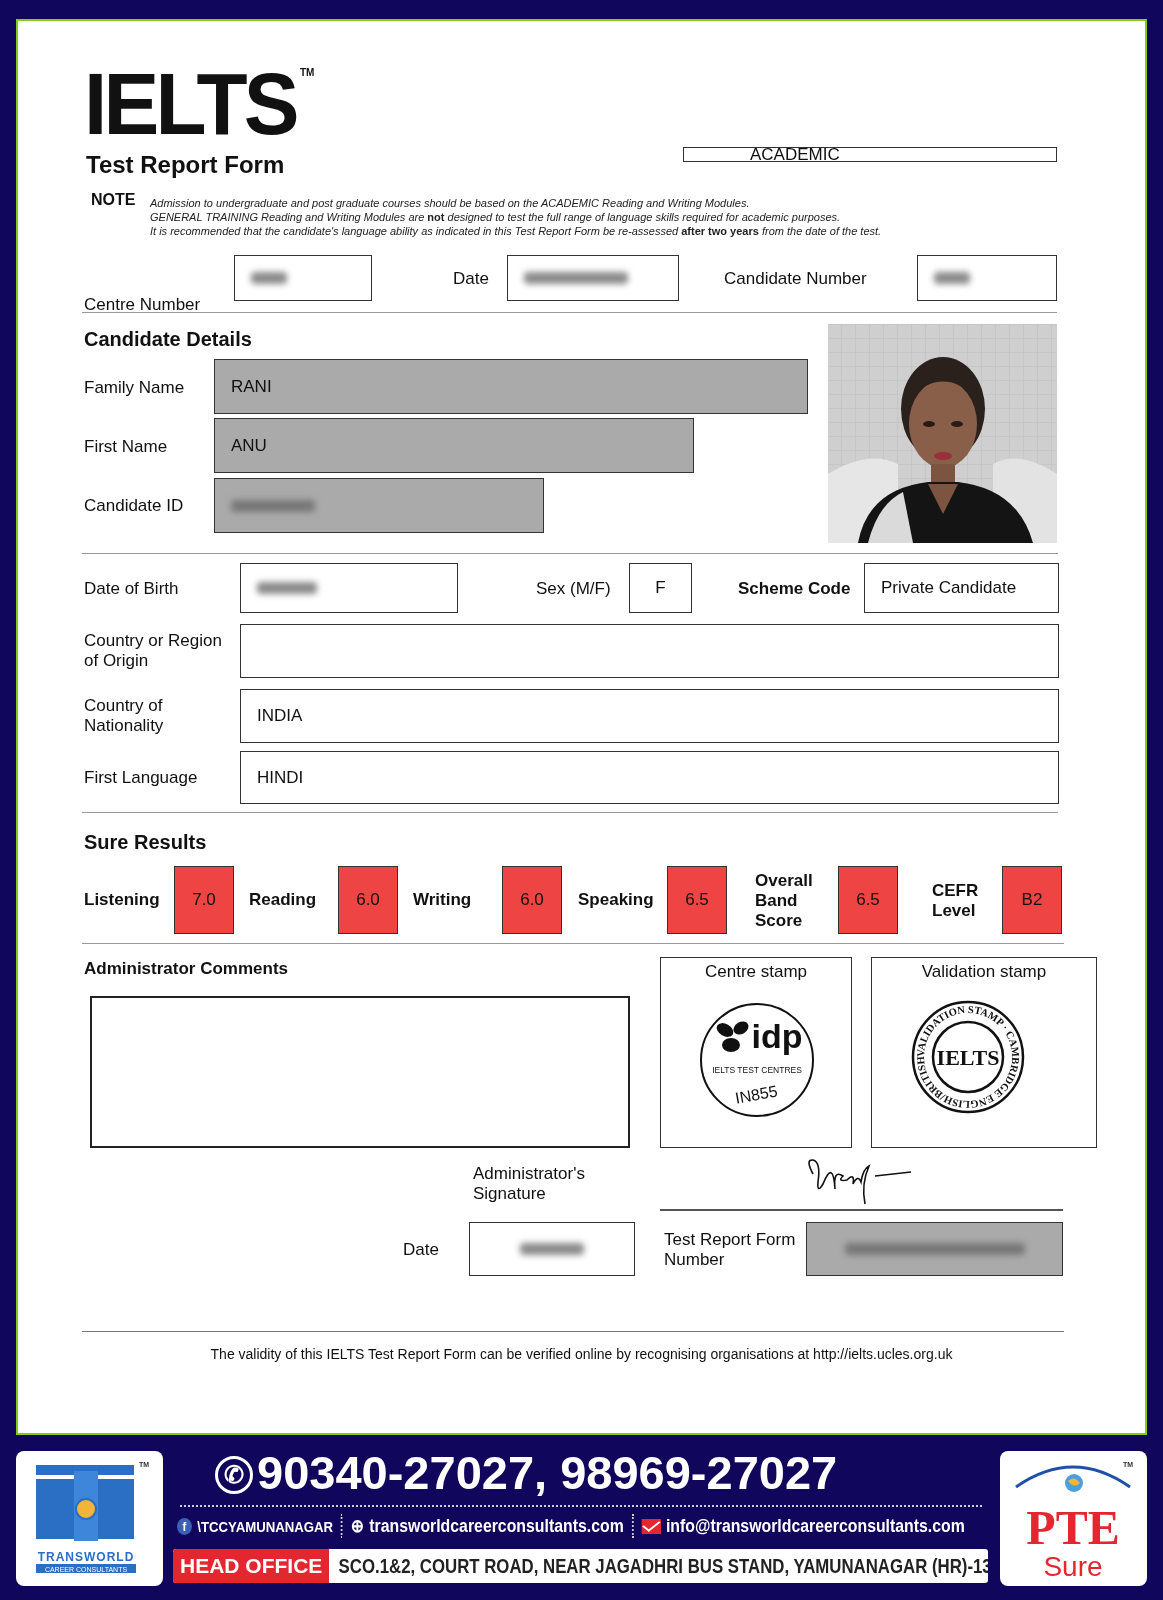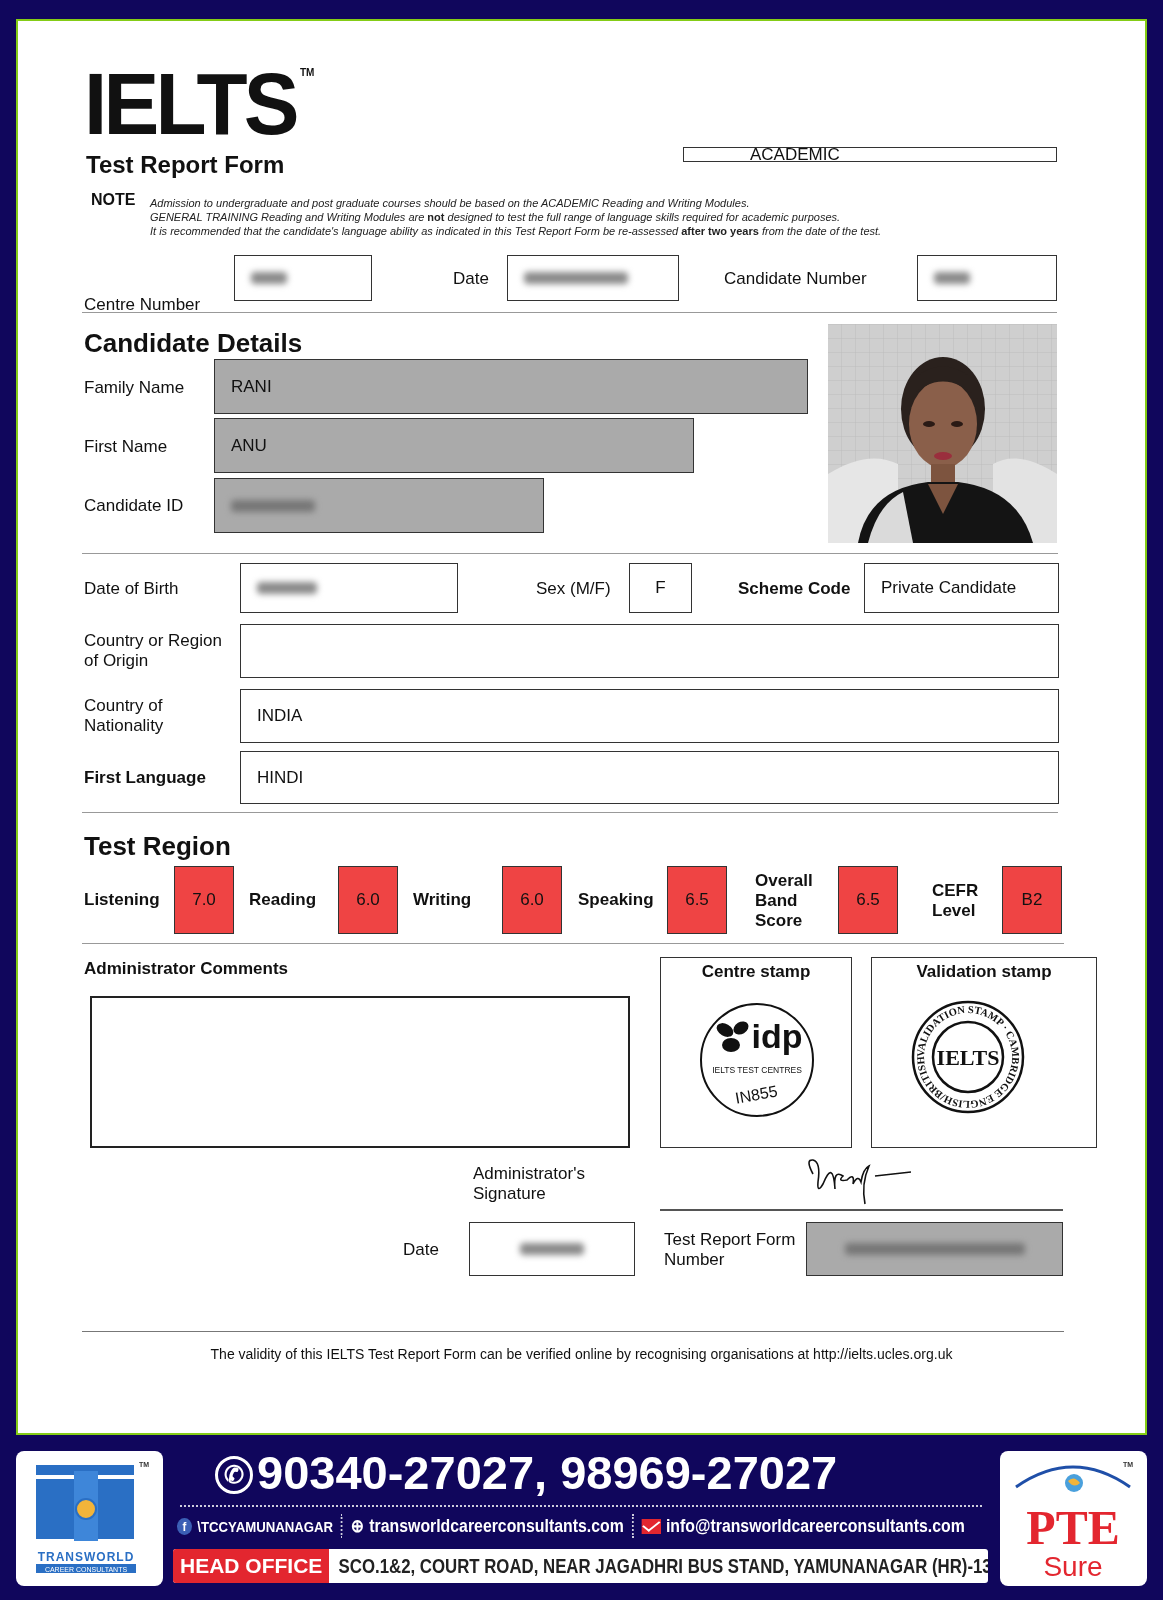--- a/index.html
+++ b/index.html
@@ -5,25 +5,25 @@
   html,body{margin:0;padding:0;}
   body{width:1163px;height:1600px;background:#10065c;position:relative;overflow:hidden;font-family:"Liberation Sans",sans-serif;color:#111;}
   .page{position:absolute;left:16px;top:19px;width:1131px;height:1416px;background:#fff;border:2px solid #84cc16;box-sizing:border-box;}
   .abs{position:absolute;}
   .lbl{position:absolute;font-size:17px;color:#111;line-height:20px;}
   .box{position:absolute;border:1.5px solid #333;box-sizing:border-box;background:#fff;font-size:17px;display:flex;align-items:center;padding-left:16px;}
   .box.grey{background:#aaa;}
   .box.center{justify-content:center;padding-left:0;}
   .blur{display:inline-block;height:12px;background:#8a8a8a;filter:blur(3px);border-radius:4px;}
   .hr{position:absolute;left:64px;width:998px;height:1px;background:#999;}
-  .h2{position:absolute;font-size:26px;font-weight:bold;}
+  .h2{position:absolute;font-size:20px;font-weight:bold;}
   .score-lbl{position:absolute;font-size:17px;font-weight:bold;line-height:20px;}
   .score{position:absolute;width:60px;height:68px;background:#ef4444;border:1.5px solid #333;box-sizing:border-box;display:flex;align-items:center;justify-content:center;font-size:17px;}
   .stampbox{position:absolute;border:1.5px solid #333;box-sizing:border-box;background:#fff;}
-  .stamp-title{position:absolute;top:4px;left:0;right:0;text-align:center;font-size:17px;font-weight:bold;}
+  .stamp-title{position:absolute;top:4px;left:0;right:0;text-align:center;font-size:17px;font-weight:normal;}
   .footer-logo{position:absolute;background:#fff;border-radius:8px;}
 </style>
 </head>
 <body>
 
 <div class="page">
 
   <div class="abs" style="left:66px;top:38px;">
     <span style="font-family:'Liberation Sans',sans-serif;font-weight:bold;font-size:88px;letter-spacing:-4px;line-height:90px;transform:scaleX(0.95);display:inline-block;transform-origin:left;">IELTS</span>
     <span style="position:absolute;top:8px;left:216px;font-size:10px;font-weight:bold;">TM</span>
@@ -117,28 +117,28 @@
     </div>
 
   <div class="lbl" style="left:66px;top:675px;">
       <div>Country of</div>
       <div>Nationality</div>
     </div>
   <div class="box" style="left:222px;top:668px;width:819px;height:54px;">
       <span>INDIA</span>
     </div>
 
-  <div class="lbl" style="left:66px;top:747px;font-weight:bold;">First Language</div>
+  <div class="lbl" style="left:66px;top:747px;">First Language</div>
   <div class="box" style="left:222px;top:730px;width:819px;height:53px;">
       <span>HINDI</span>
     </div>
 
   <div class="hr" style="top:791px;width:976px;"></div>
 
-  <div class="h2" style="left:66px;top:810px;">Test Region</div>
+  <div class="h2" style="left:66px;top:810px;">Sure Results</div>
 
   <div class="score-lbl" style="left:66px;top:869px;">Listening</div>
   <div class="score" style="left:156px;top:845px;">
       <span>7.0</span>
     </div>
   <div class="score-lbl" style="left:231px;top:869px;">Reading</div>
   <div class="score" style="left:320px;top:845px;">
       <span>6.0</span>
     </div>
   <div class="score-lbl" style="left:395px;top:869px;">Writing</div>

